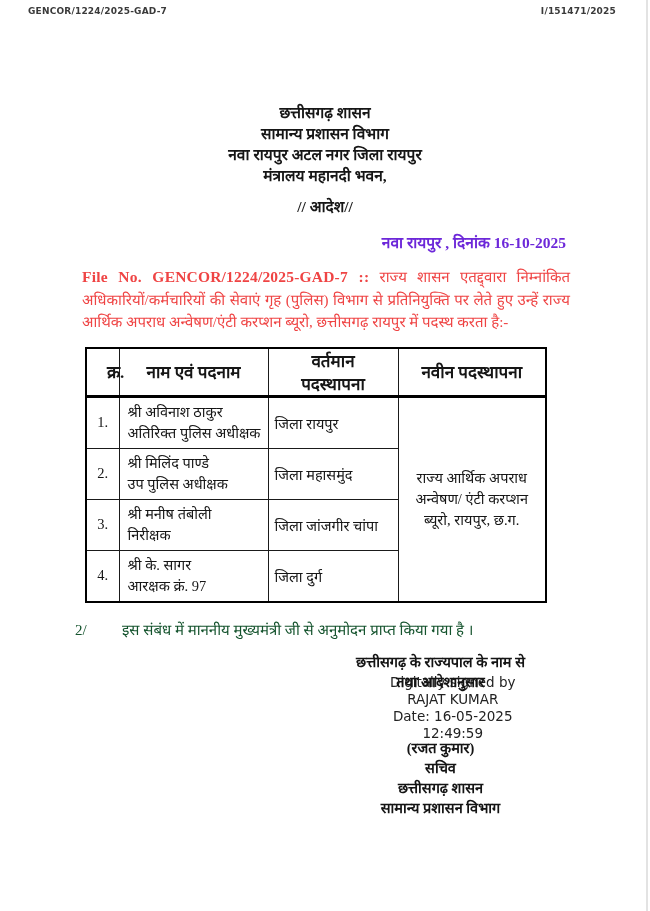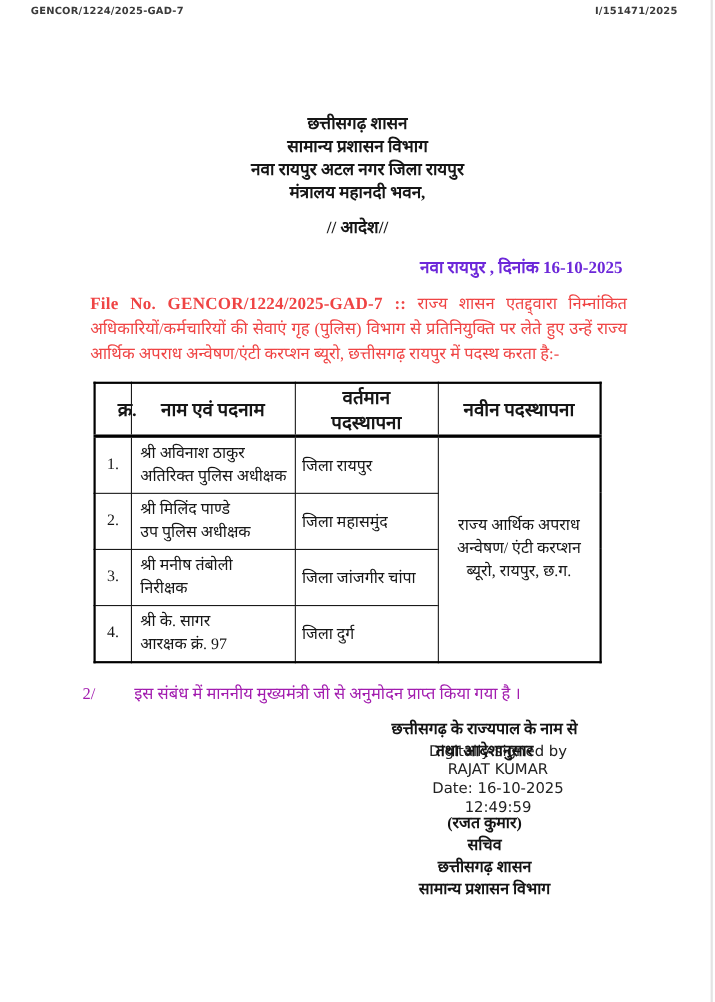--- a/index.html
+++ b/index.html
@@ -49,21 +49,21 @@
   table.order-table th {
     height:33px; font-weight:bold; text-align:center; vertical-align:middle;
     border-bottom:3px solid #000; font-size:17px; padding:0 20px;
   }
   table.order-table td { height:46px; vertical-align:middle; }
   td.c-sno { text-align:center; }
   td.c-name { padding:2px 4px 2px 8px; line-height:21px; }
   td.c-cur  { padding:2px 4px 2px 6px; }
   td.c-new  { text-align:center; padding:0 7px; line-height:21px; }
   
-  .para2 { margin-top:16px; padding-left:75px; font-size:15px; color:#a21caf; }
+  .para2 { margin-top:16px; padding-left:75px; font-size:15px; color:#14532d; }
   .para2 .pnum { display:inline-block; width:47px; }
   
   .sig-block {
     position:relative;
     margin-left:328px; margin-top:13px; width:225px;
     text-align:center; font-weight:bold; font-size:14.5px;
     line-height:20px; color:#141414;
   }
   .sig-line { position:relative; z-index:2; white-space:nowrap; }
   .sig-gap { margin-top:46px;text-align:center; }
@@ -153,21 +153,21 @@
   <div class="para2">
     <span class="pnum">2/</span><span>इस संबंध में माननीय मुख्यमंत्री जी से अनुमोदन प्राप्त किया गया है ।</span>
   </div>
 
   <div class="sig-block">
     <div class="sig-line">छत्तीसगढ़ के राज्यपाल के नाम से</div>
     <div class="sig-line">तथा आदेशानुसार</div>
     <div class="digital-sig">
       <div>Digitally signed by</div>
       <div>RAJAT KUMAR</div>
-      <div>Date: 16-10-2025</div>
+      <div>Date: 16-05-2025</div>
       <div>12:49:59</div>
     </div>
     <div class="sig-line sig-gap">(रजत कुमार)</div>
     <div class="sig-line">सचिव</div>
     <div class="sig-line">छत्तीसगढ़ शासन</div>
     <div class="sig-line">सामान्य प्रशासन विभाग</div>
   </div>
 </div>
 
 </body></html>

